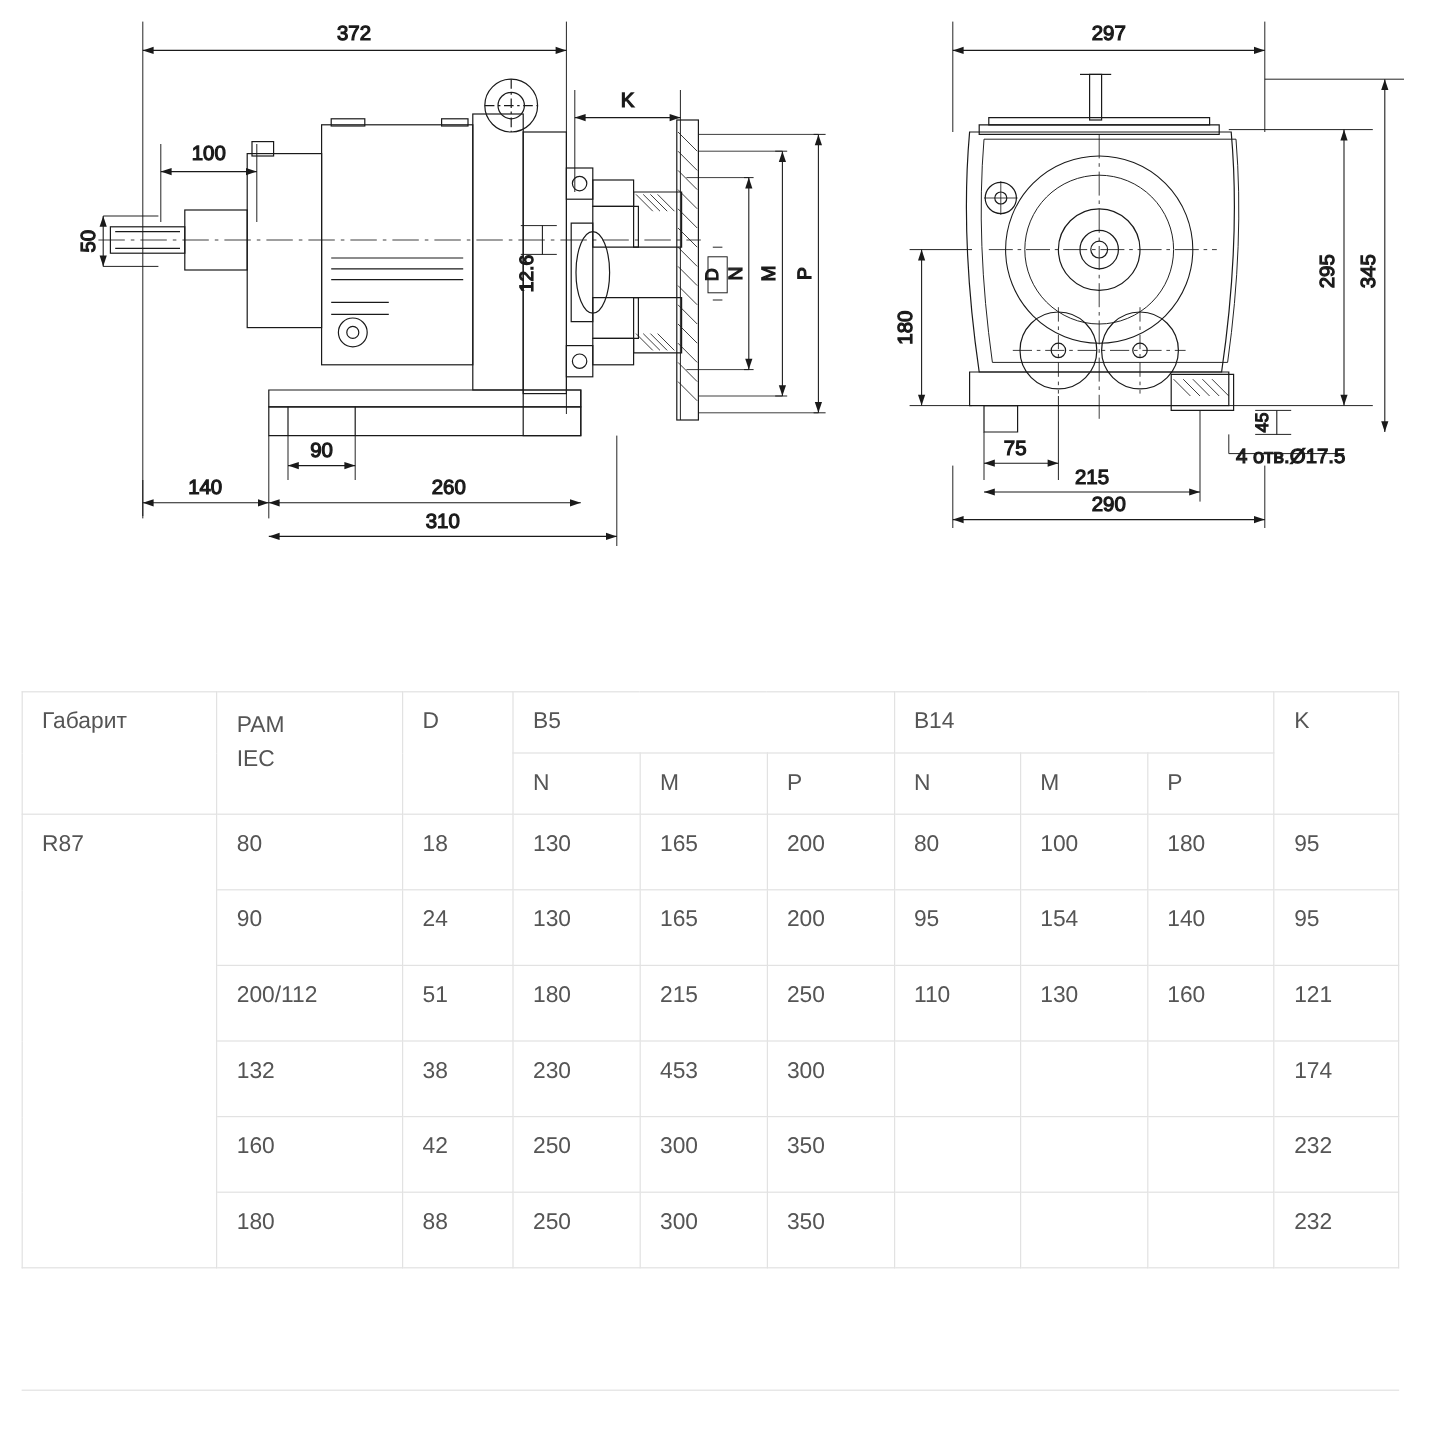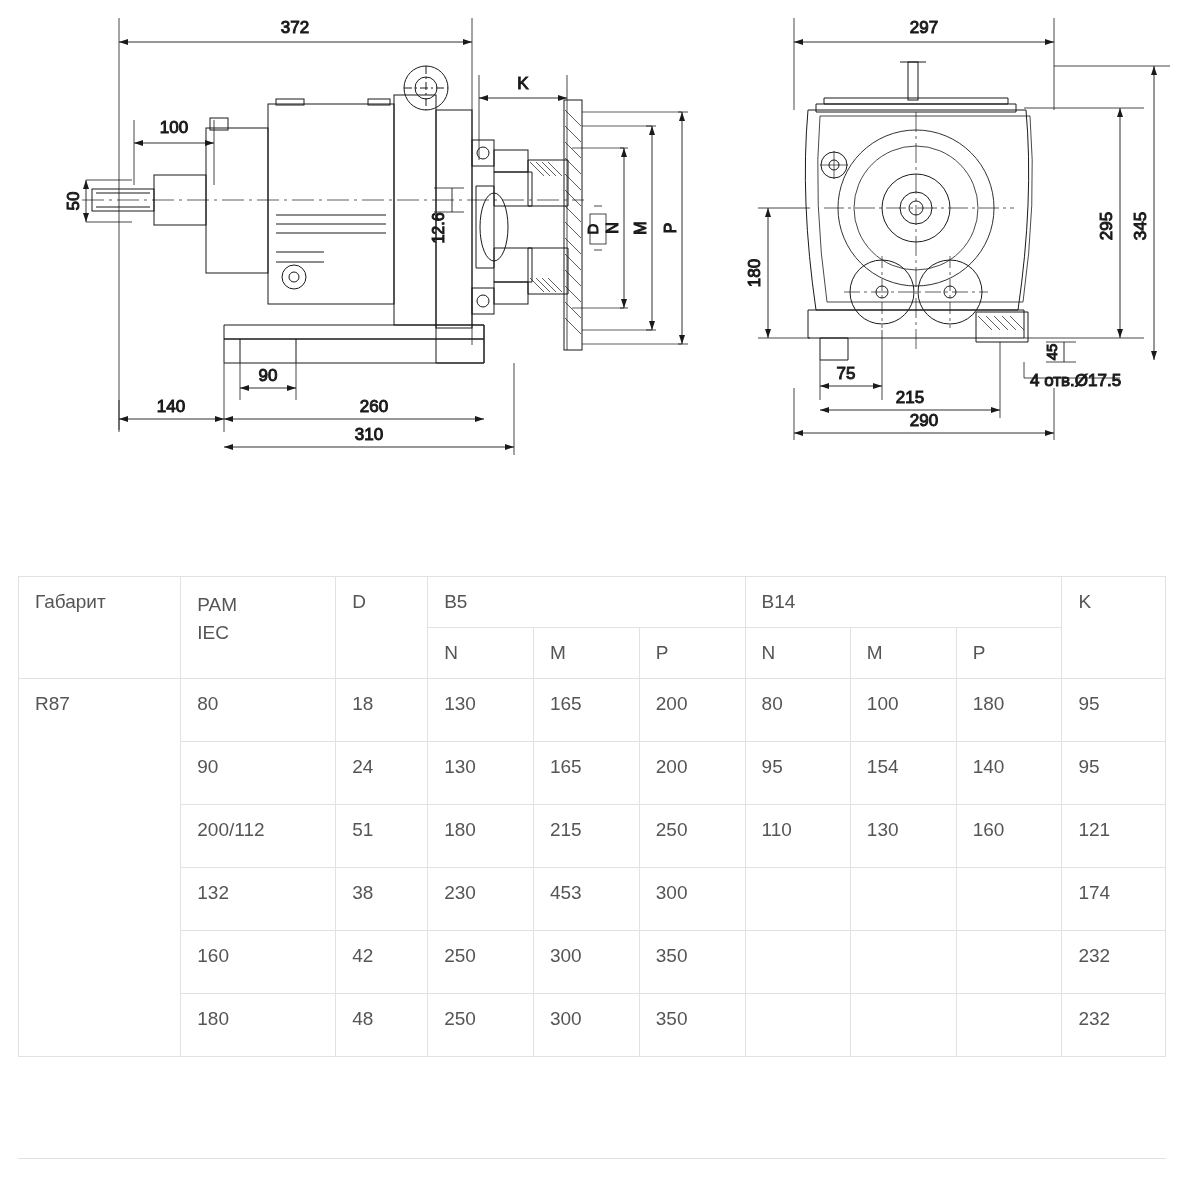--- a/index.html
+++ b/index.html
@@ -467,21 +467,21 @@
           <td class="c-n">250</td>
           <td class="c-m">300</td>
           <td class="c-p">350</td>
           <td class="c-n"></td>
           <td class="c-m"></td>
           <td class="c-p"></td>
           <td class="c-k">232</td>
         </tr>
         <tr class="row-tall">
           <td class="c-pam">180</td>
-          <td class="c-d">48</td>
+          <td class="c-d">88</td>
           <td class="c-n">250</td>
           <td class="c-m">300</td>
           <td class="c-p">350</td>
           <td class="c-n"></td>
           <td class="c-m"></td>
           <td class="c-p"></td>
           <td class="c-k">232</td>
         </tr>
       </tbody>
     </table>

